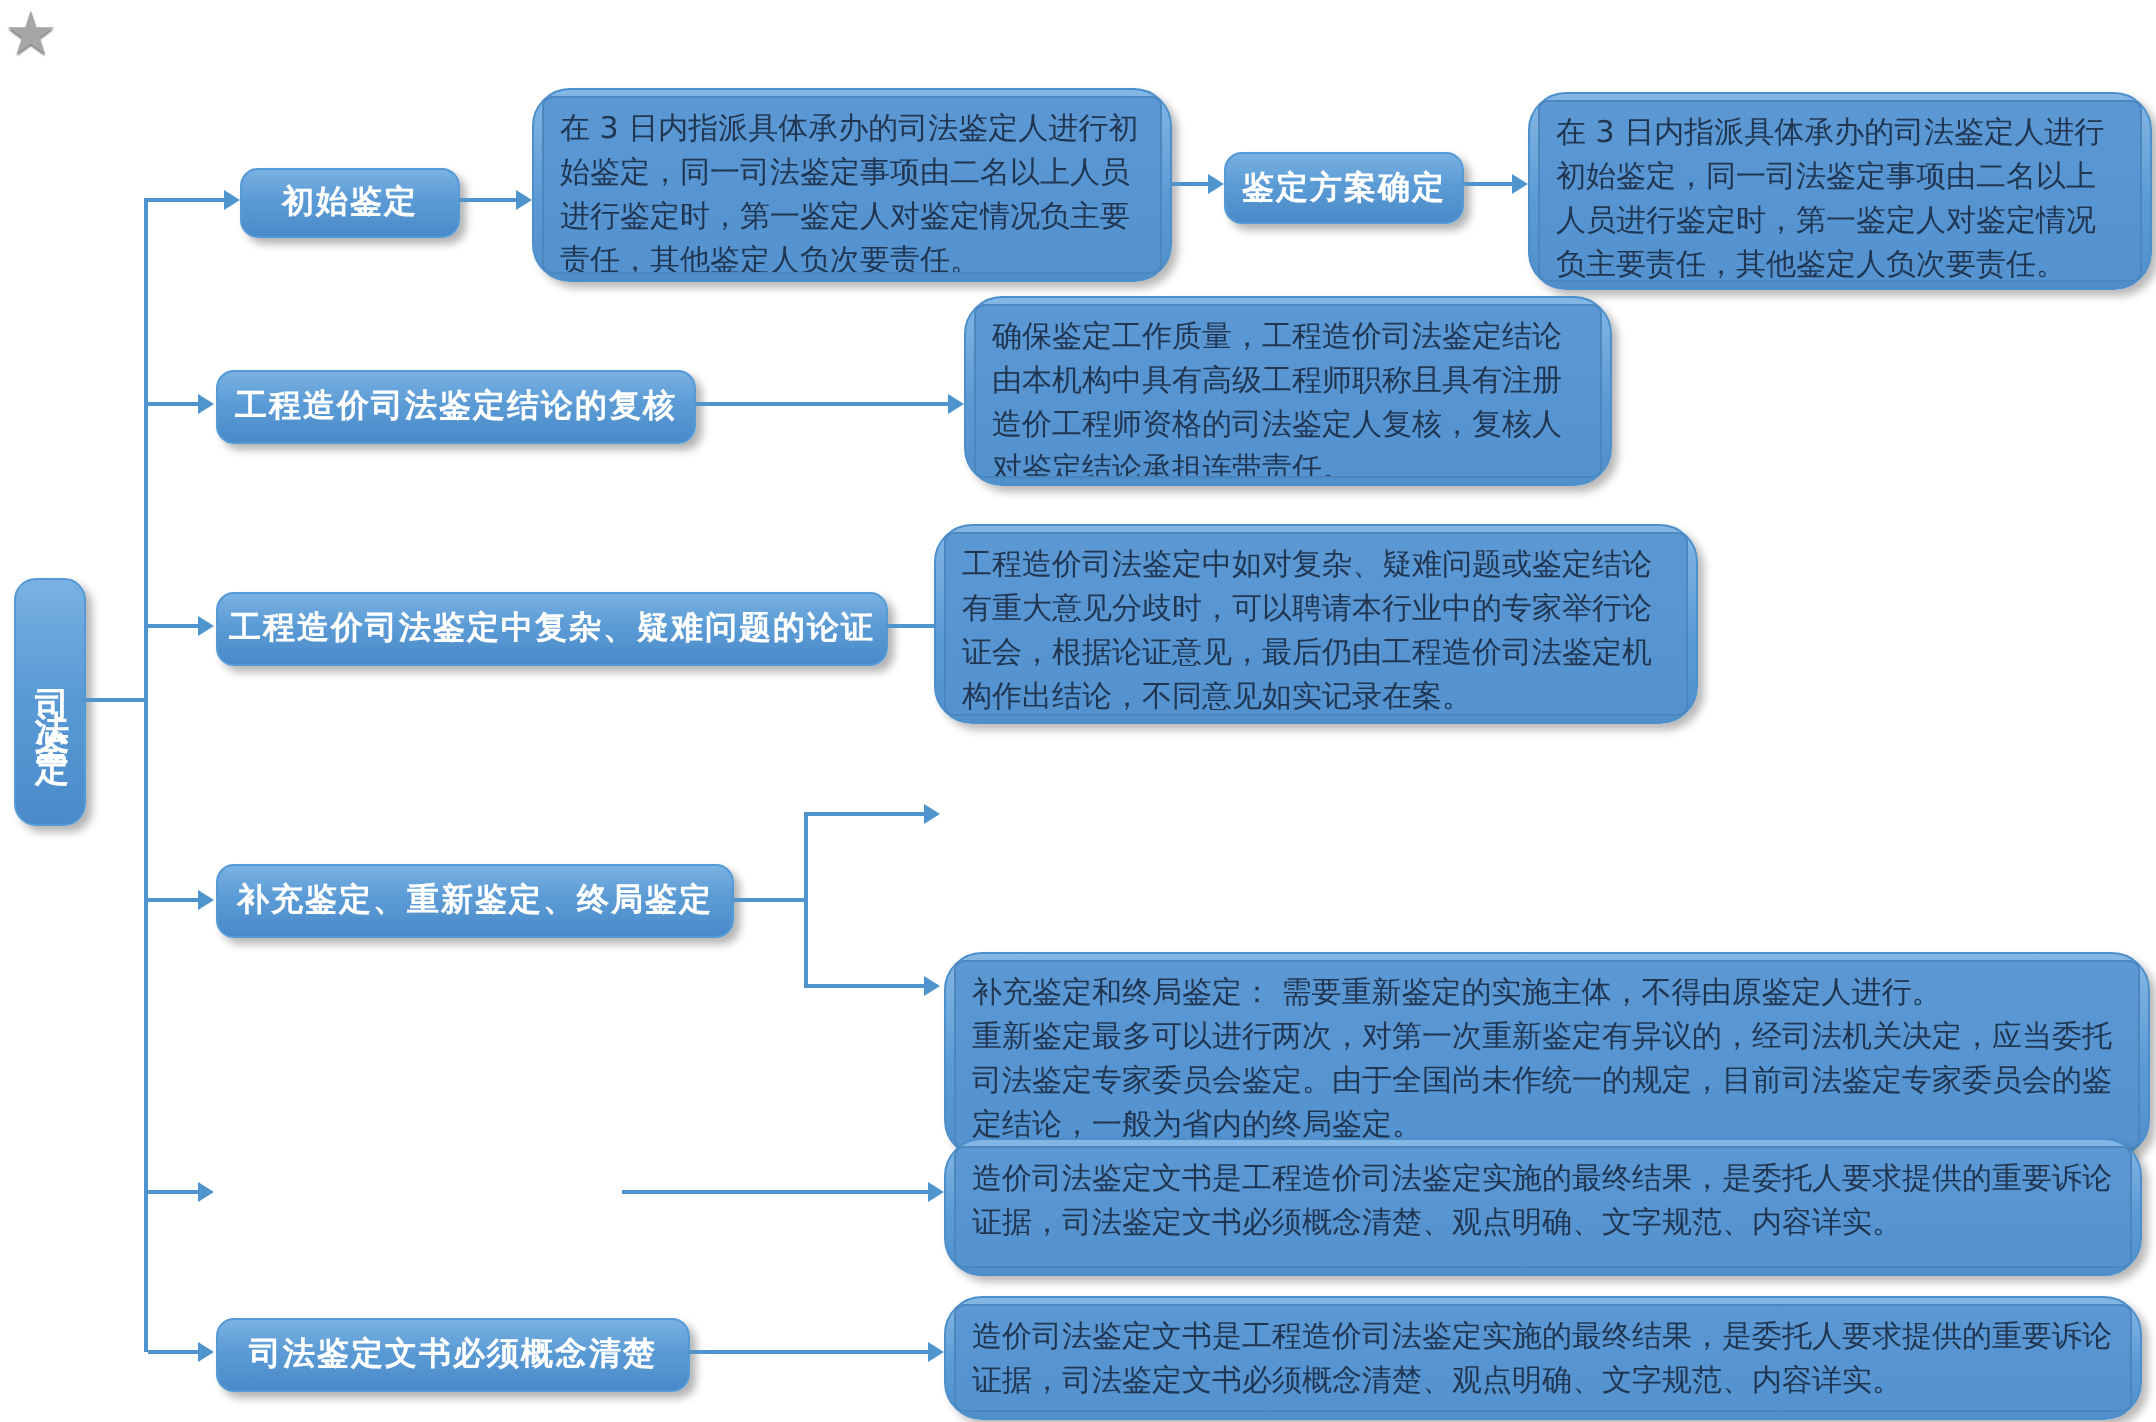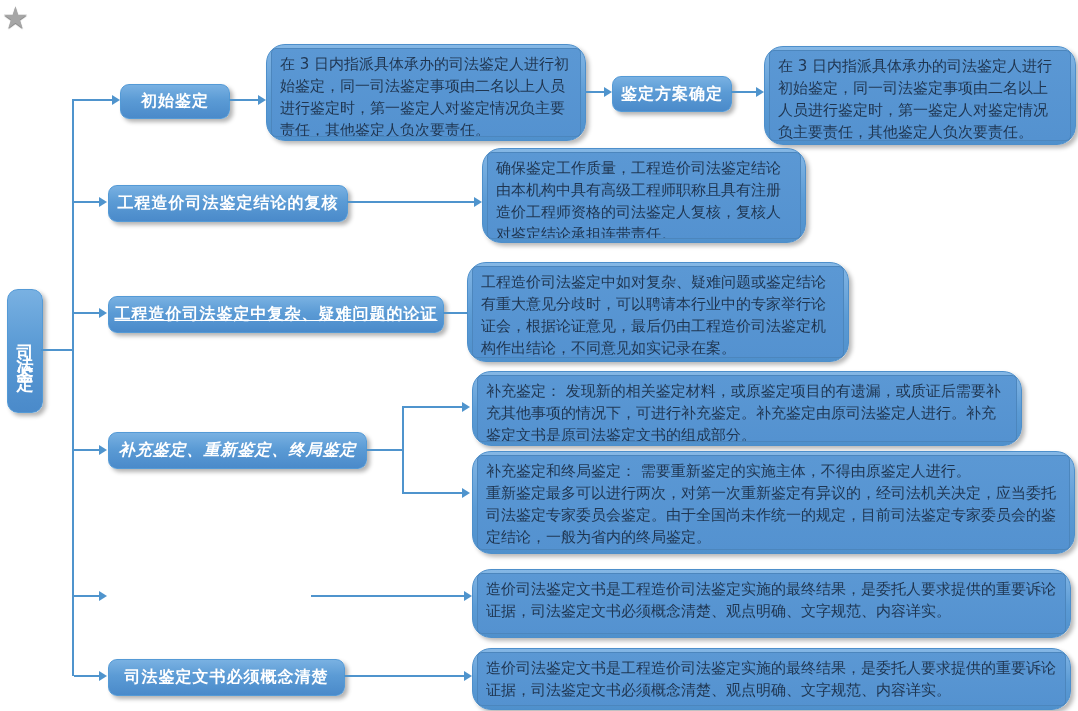--- a/index.html
+++ b/index.html
@@ -91,44 +91,41 @@
   <div class="node" style="left:108px;top:185px;width:238px;height:35px;">工程造价司法鉴定结论的复核</div>
 
   <div class="hline" style="left:347px;top:201px;width:127px;"></div>
   <div class="arrow-r" style="left:474px;top:197px;"></div>
   <div class="detail" style="left:482px;top:148px;width:322px;height:93px;">
     <div class="detail-inner">确保鉴定工作质量，工程造价司法鉴定结论由本机构中具有高级工程师职称且具有注册造价工程师资格的司法鉴定人复核，复核人对鉴定结论承担连带责任。</div>
   </div>
 
   <div class="hline" style="left:74px;top:312px;width:25px;"></div>
   <div class="arrow-r" style="left:99px;top:308px;"></div>
-  <div class="node" style="left:108px;top:296px;width:334px;height:35px;text-decoration:underline;">工程造价司法鉴定中复杂、疑难问题的论证</div>
+  <div class="node" style="left:108px;top:296px;width:334px;height:35px;">工程造价司法鉴定中复杂、疑难问题的论证</div>
 
   <div class="hline" style="left:443px;top:312px;width:31px;"></div>
   <div class="arrow-r" style="left:474px;top:308px;"></div>
   <div class="detail" style="left:454px;top:262px;width:380px;height:98px;margin-left:13px;">
     <div class="detail-inner">工程造价司法鉴定中如对复杂、疑难问题或鉴定结论有重大意见分歧时，可以聘请本行业中的专家举行论证会，根据论证意见，最后仍由工程造价司法鉴定机构作出结论，不同意见如实记录在案。</div>
   </div>
 
   <div class="hline" style="left:74px;top:449px;width:25px;"></div>
   <div class="arrow-r" style="left:99px;top:445px;"></div>
-  <div class="node" style="left:108px;top:432px;width:257px;height:35px;font-style:italic;">补充鉴定、重新鉴定、终局鉴定</div>
+  <div class="node" style="left:108px;top:432px;width:257px;height:35px;">补充鉴定、重新鉴定、终局鉴定</div>
 
   <div class="hline" style="left:366px;top:449px;width:37px;"></div>
   <div class="vline" style="left:402px;top:407px;height:87px;"></div>
 
   <div class="hline" style="left:402px;top:406px;width:60px;"></div>
   <div class="arrow-r" style="left:462px;top:402px;"></div>
-  <div class="detail" style="left:472px;top:371px;width:548px;height:73px;">
-    <div class="detail-inner">补充鉴定： 发现新的相关鉴定材料，或原鉴定项目的有遗漏，或质证后需要补充其他事项的情况下，可进行补充鉴定。补充鉴定由原司法鉴定人进行。补充鉴定文书是原司法鉴定文书的组成部分。</div>
-  </div>
 
   <div class="hline" style="left:402px;top:492px;width:60px;"></div>
   <div class="arrow-r" style="left:462px;top:488px;"></div>
-  <div class="detail" style="left:472px;top:451px;width:601px;height:101px;text-decoration:underline;">
+  <div class="detail" style="left:472px;top:476px;width:601px;height:101px;text-decoration:underline;">
     <div class="detail-inner pre">补充鉴定和终局鉴定： 需要重新鉴定的实施主体，不得由原鉴定人进行。
 重新鉴定最多可以进行两次，对第一次重新鉴定有异议的，经司法机关决定，应当委托司法鉴定专家委员会鉴定。由于全国尚未作统一的规定，目前司法鉴定专家委员会的鉴定结论，一般为省内的终局鉴定。</div>
   </div>
 
   <div class="hline" style="left:74px;top:595px;width:25px;"></div>
   <div class="arrow-r" style="left:99px;top:591px;"></div>
 
   <div class="hline" style="left:311px;top:595px;width:153px;"></div>
   <div class="arrow-r" style="left:464px;top:591px;"></div>
   <div class="detail" style="left:472px;top:569px;width:597px;height:67px;">

